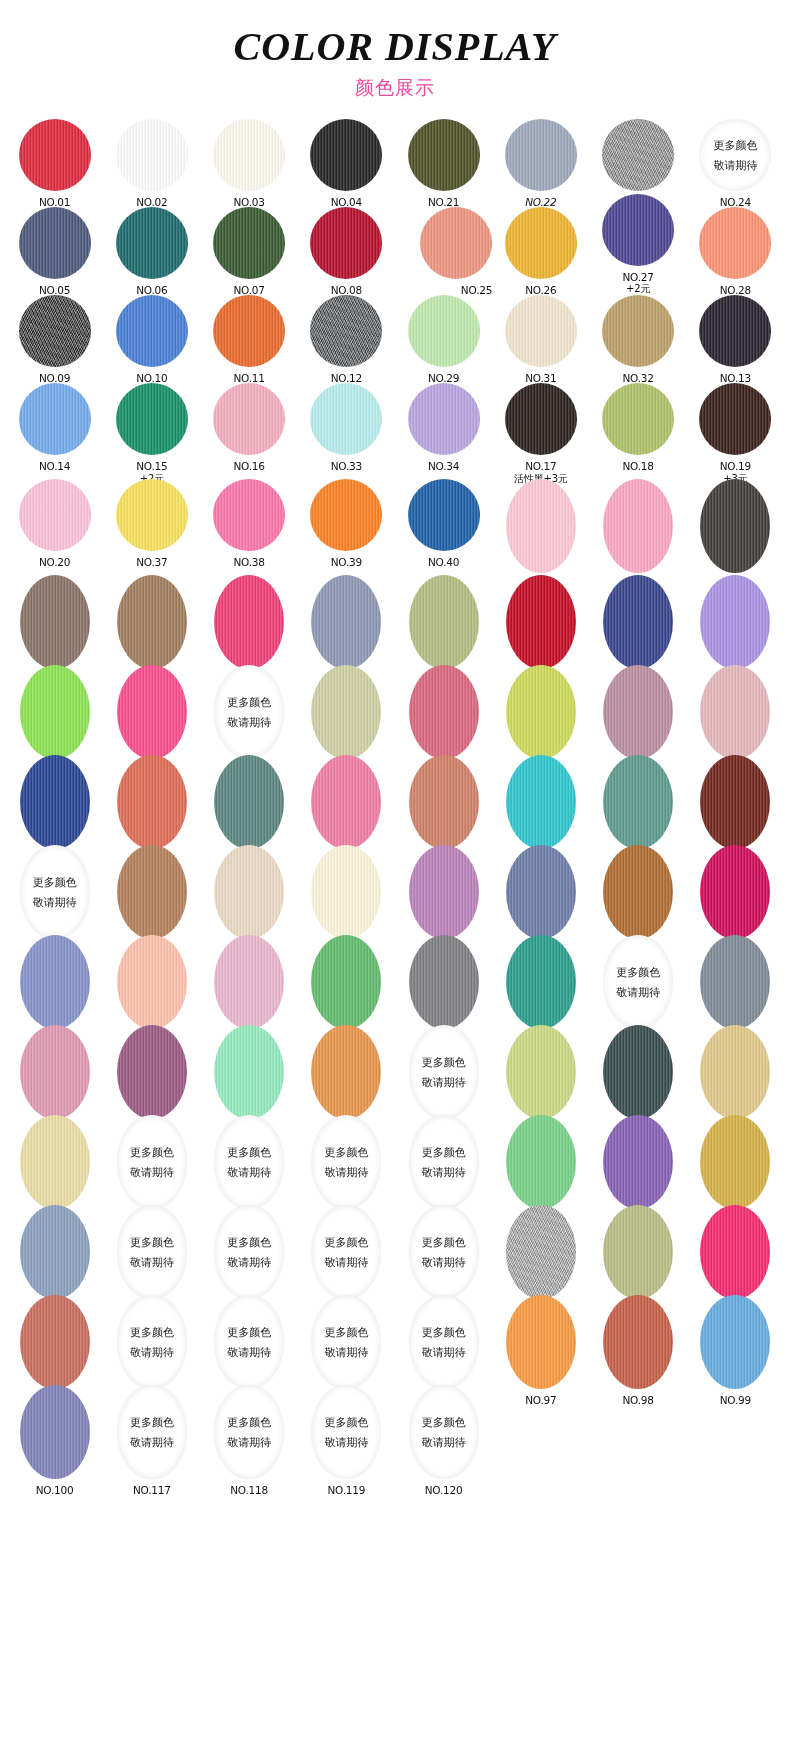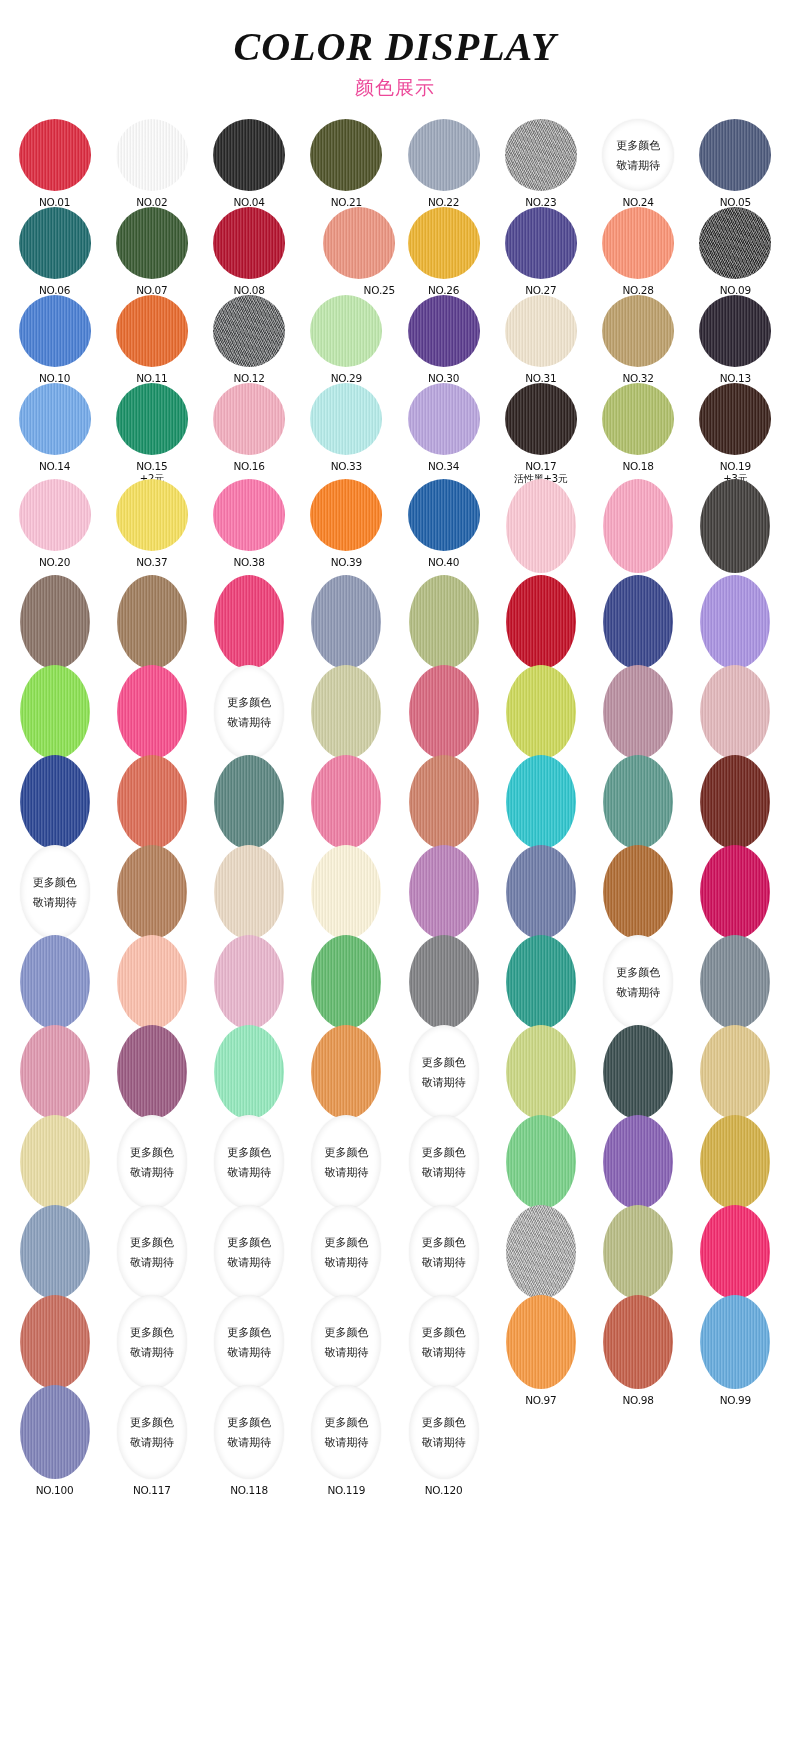--- a/index.html
+++ b/index.html
@@ -111,36 +111,45 @@
         <div class="sw-wrap" style="--swh: 72px;">
           <div class="swatch" title="NO.02" style="--sww: 72px; --swh: 72px; background-color: rgb(251, 251, 251);"></div>
         </div>
         <div class="labels">
           <div class="lbl">NO.02</div>
           <div class="sub">象牙白</div>
         </div>
       </div>
       <div class="cell" style="height: 88px;">
         <div class="sw-wrap" style="--swh: 72px;">
+          <div class="swatch" title="NO.03" style="--sww: 72px; --swh: 72px; background-color: rgb(251, 248, 239);"></div>
+        </div>
+        <div class="labels">
+          <div class="lbl">NO.03</div>
+          <div class="sub">米白</div>
+        </div>
+      </div>
+      <div class="cell" style="height: 88px;">
+        <div class="sw-wrap" style="--swh: 72px;">
           <div class="swatch" title="NO.04" style="--sww: 72px; --swh: 72px; background-color: rgb(39, 39, 39);"></div>
         </div>
         <div class="labels">
           <div class="lbl">NO.04</div>
           <div class="sub">环保黑</div>
         </div>
       </div>
       <div class="cell" style="height: 88px;">
         <div class="sw-wrap" style="--swh: 72px;">
           <div class="swatch" title="NO.21" style="--sww: 72px; --swh: 72px; background-color: rgb(79, 83, 41);"></div>
         </div>
         <div class="labels">
           <div class="lbl">NO.21</div>
         </div>
       </div>
-      <div class="cell" style="height: 88px;">
+      <div class="cell" style="height: 88px; font-style: italic;">
         <div class="sw-wrap" style="--swh: 72px;">
           <div class="swatch" title="NO.22" style="--sww: 72px; --swh: 72px; background-color: rgb(157, 168, 187);"></div>
         </div>
         <div class="labels">
           <div class="lbl">NO.22</div>
         </div>
       </div>
       <div class="cell" style="height: 88px;">
         <div class="sw-wrap" style="--swh: 72px;">
           <div class="swatch heather" title="NO.23" style="--sww: 72px; --swh: 72px; background-color: rgb(157, 157, 157);"></div>
@@ -207,21 +216,21 @@
         </div>
       </div>
       <div class="cell" style="height: 88px;">
         <div class="sw-wrap" style="--swh: 72px;">
           <div class="swatch" title="NO.26" style="--sww: 72px; --swh: 72px; background-color: rgb(237, 180, 49);"></div>
         </div>
         <div class="labels">
           <div class="lbl">NO.26</div>
         </div>
       </div>
-      <div class="cell" style="height: 88px;">
+      <div class="cell" style="height: 88px; justify-content: flex-end;">
         <div class="sw-wrap" style="--swh: 72px;">
           <div class="swatch" title="NO.27" style="--sww: 72px; --swh: 72px; background-color: rgb(79, 71, 145);"></div>
         </div>
         <div class="labels">
           <div class="lbl">NO.27</div>
           <div class="sub">+2元</div>
         </div>
       </div>
       <div class="cell" style="height: 88px;">
         <div class="sw-wrap" style="--swh: 72px;">
@@ -265,29 +274,20 @@
           <div class="lbl">NO.12</div>
           <div class="sub">2元</div>
         </div>
       </div>
       <div class="cell" style="height: 88px;">
         <div class="sw-wrap" style="--swh: 72px;">
           <div class="swatch" title="NO.29" style="--sww: 72px; --swh: 72px; background-color: rgb(191, 232, 173);"></div>
         </div>
         <div class="labels">
           <div class="lbl">NO.29</div>
-        </div>
-      </div>
-      <div class="cell" style="height: 88px;">
-        <div class="sw-wrap" style="--swh: 72px;">
-          <div class="swatch" title="NO.30" style="--sww: 72px; --swh: 72px; background-color: rgb(91, 60, 142);"></div>
-        </div>
-        <div class="labels">
-          <div class="lbl">NO.30</div>
-          <div class="sub">+2元</div>
         </div>
       </div>
       <div class="cell" style="height: 88px;">
         <div class="sw-wrap" style="--swh: 72px;">
           <div class="swatch" title="NO.31" style="--sww: 72px; --swh: 72px; background-color: rgb(240, 228, 206);"></div>
         </div>
         <div class="labels">
           <div class="lbl">NO.31</div>
         </div>
       </div>

